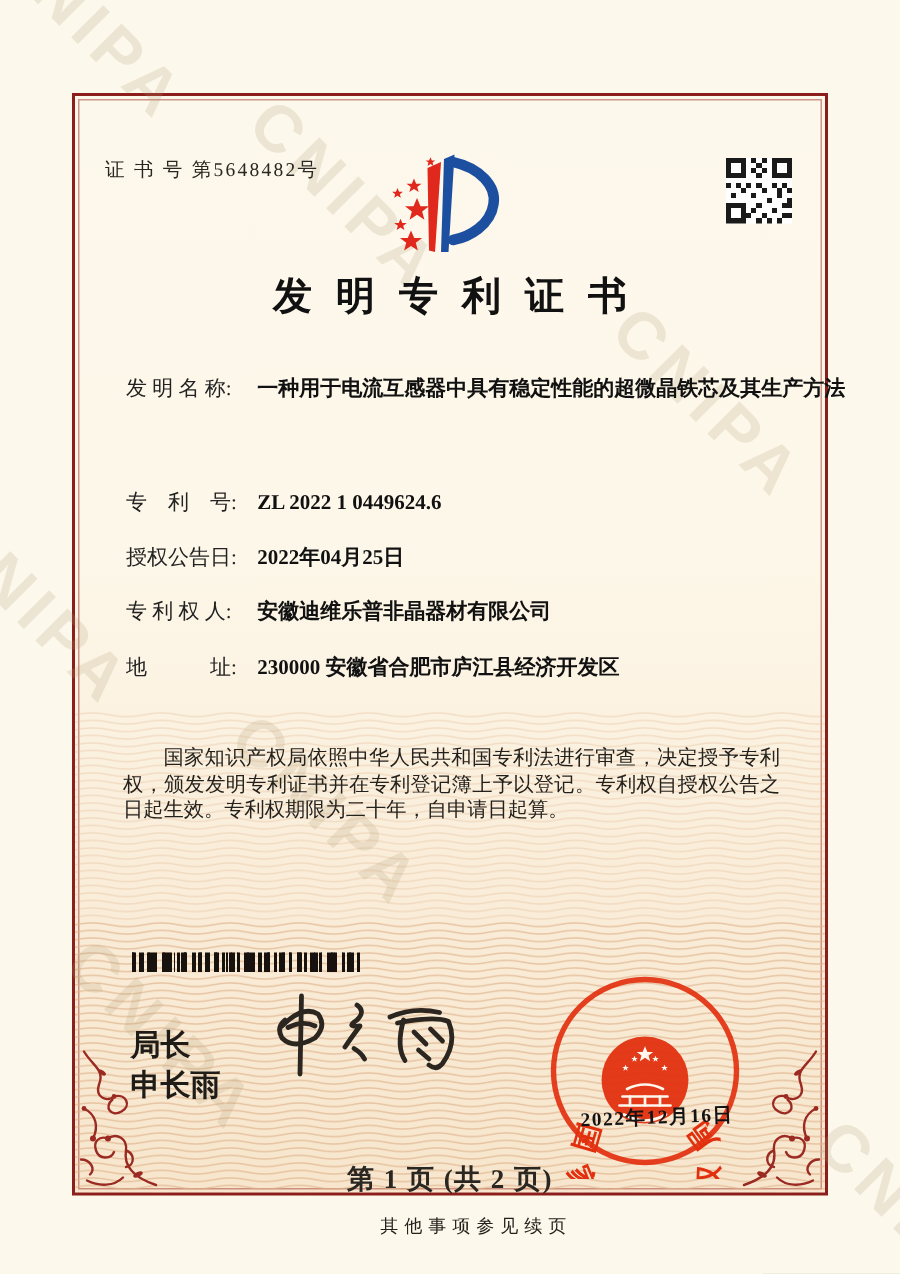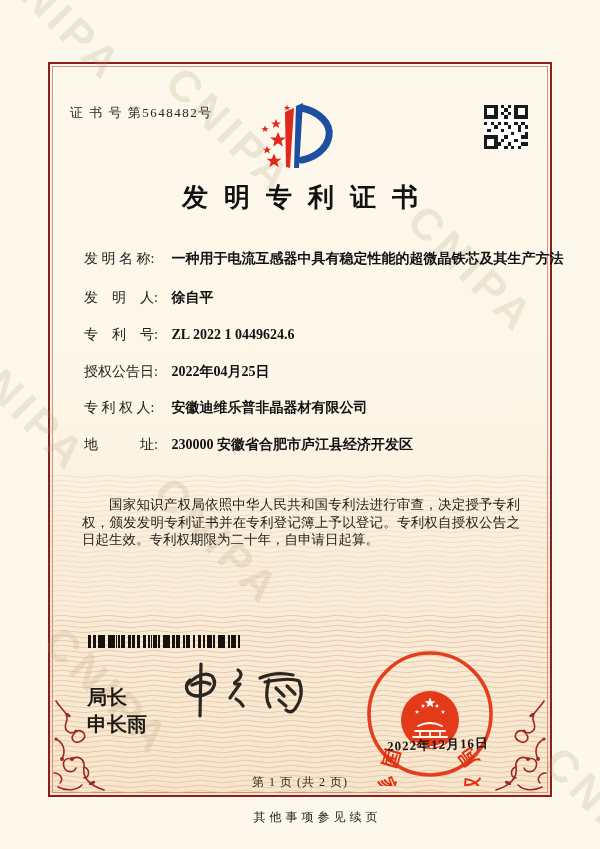--- a/index.html
+++ b/index.html
@@ -53,21 +53,21 @@
       repeating-linear-gradient(90deg,#17120e 0 1px,transparent 1px 7px),
       repeating-linear-gradient(90deg,#17120e 0 3px,transparent 3px 11px);
   }
   .signer{position:absolute;left:87px;top:684px;font-size:20px;font-weight:700;color:#1f1c18;line-height:27px;}
   .signature{position:absolute;left:172px;top:652px;}
   .seal{position:absolute;left:360px;top:646px;}
   .sealdate{
     position:absolute;left:368px;top:736px;width:140px;text-align:center;
     font-size:13px;font-weight:700;letter-spacing:1px;color:#131313;transform:rotate(-2deg);
   }
-  .pagenum{position:absolute;left:0;right:0;top:774px;text-align:center;font-size:12px;letter-spacing:1px;color:#2a2722;}
+  .pagenum{position:absolute;left:0;right:0;top:774px;text-align:center;font-size:18px;letter-spacing:1px;color:#2a2722;font-weight:bold;}
   .footnote{position:absolute;left:0;right:0;top:809px;text-align:center;font-size:12px;letter-spacing:4px;color:#24211c;margin-left:35px;}
 </style>
 </head>
 <body>
 
 <div class="page">
 
   <div class="frame">
     <div class="innerline"></div>
     <svg class="waves" width="500" height="731" viewBox="0 0 500 731">
@@ -162,24 +162,20 @@
         M8 8h1v1h-1z M10 7h1v1h-1z M12 8h1v1h-1z M6 9h1v1h-1z M9 10h1v1h-1z M11 9h1v1h-1z
         M5 10h1v1h-1z M7 11h1v1h-1z M11 11h1v1h-1z M12 11h1v1h-1z M10 12h1v1h-1z
         M6 12h1v1h-1z M8 12h1v1h-1z M4 11h1v1h-1z M12 9h1v1h-1z"></path>
     </svg>
 
     <div class="title">发明专利证书</div>
 
     <div class="row" style="top:250px">
       <span class="lbl">发 明 名 称:</span>
       <span class="val">一种用于电流互感器中具有稳定性能的超微晶铁芯及其生产方法</span>
-    </div>
-    <div class="row" style="top:289px">
-      <span class="lbl">发　明　人:</span>
-      <span class="val">徐自平</span>
     </div>
     <div class="row" style="top:326px">
       <span class="lbl">专　利　号:</span>
       <span class="val">ZL 2022 1 0449624.6</span>
     </div>
     <div class="row" style="top:363px">
       <span class="lbl">授权公告日:</span>
       <span class="val">2022年04月25日</span>
     </div>
     <div class="row" style="top:399px">

